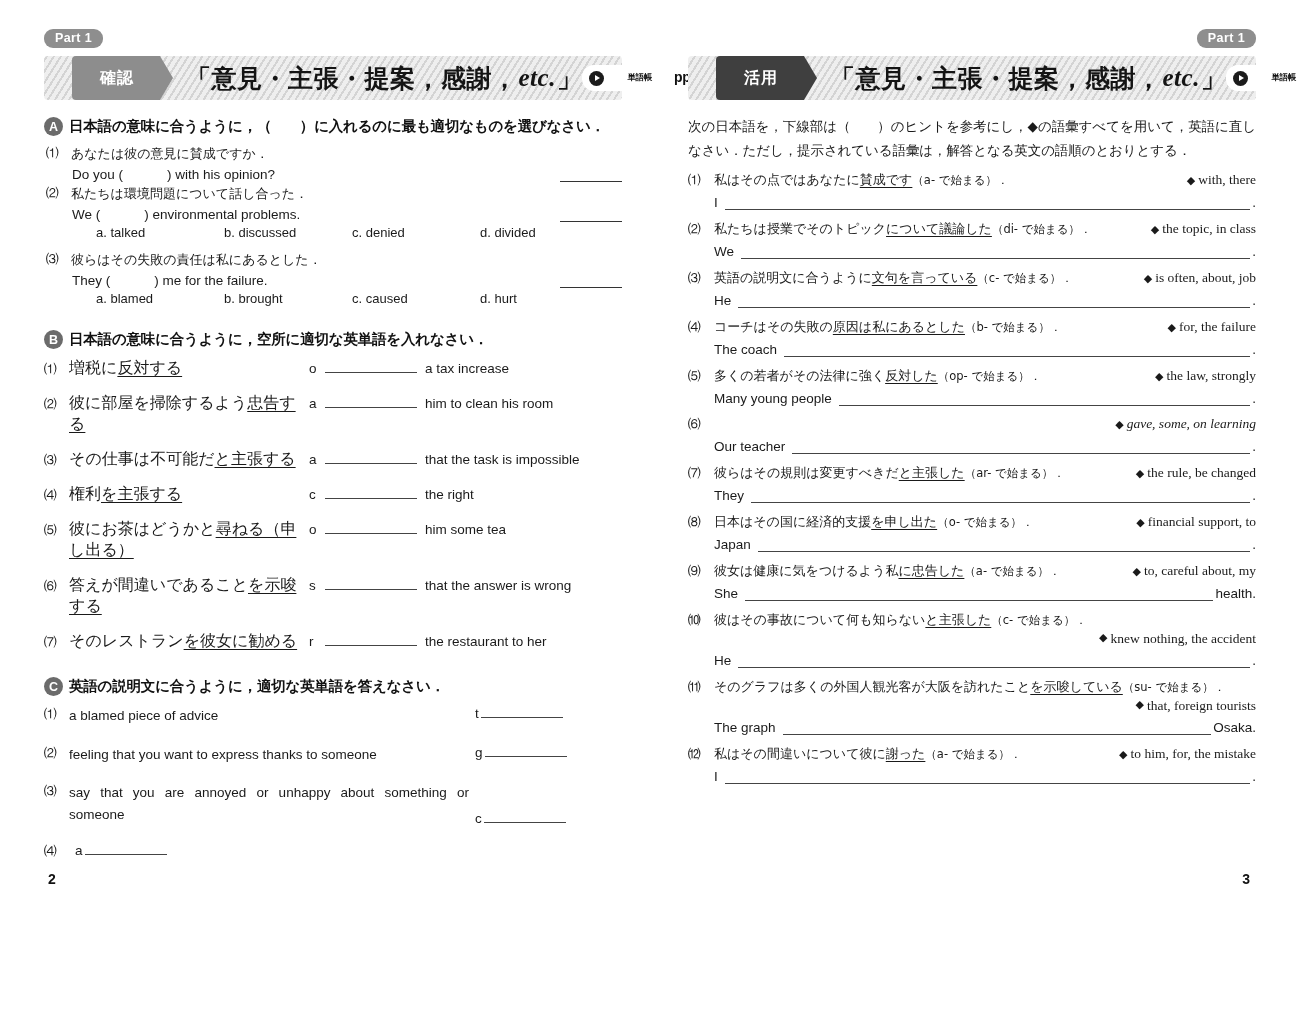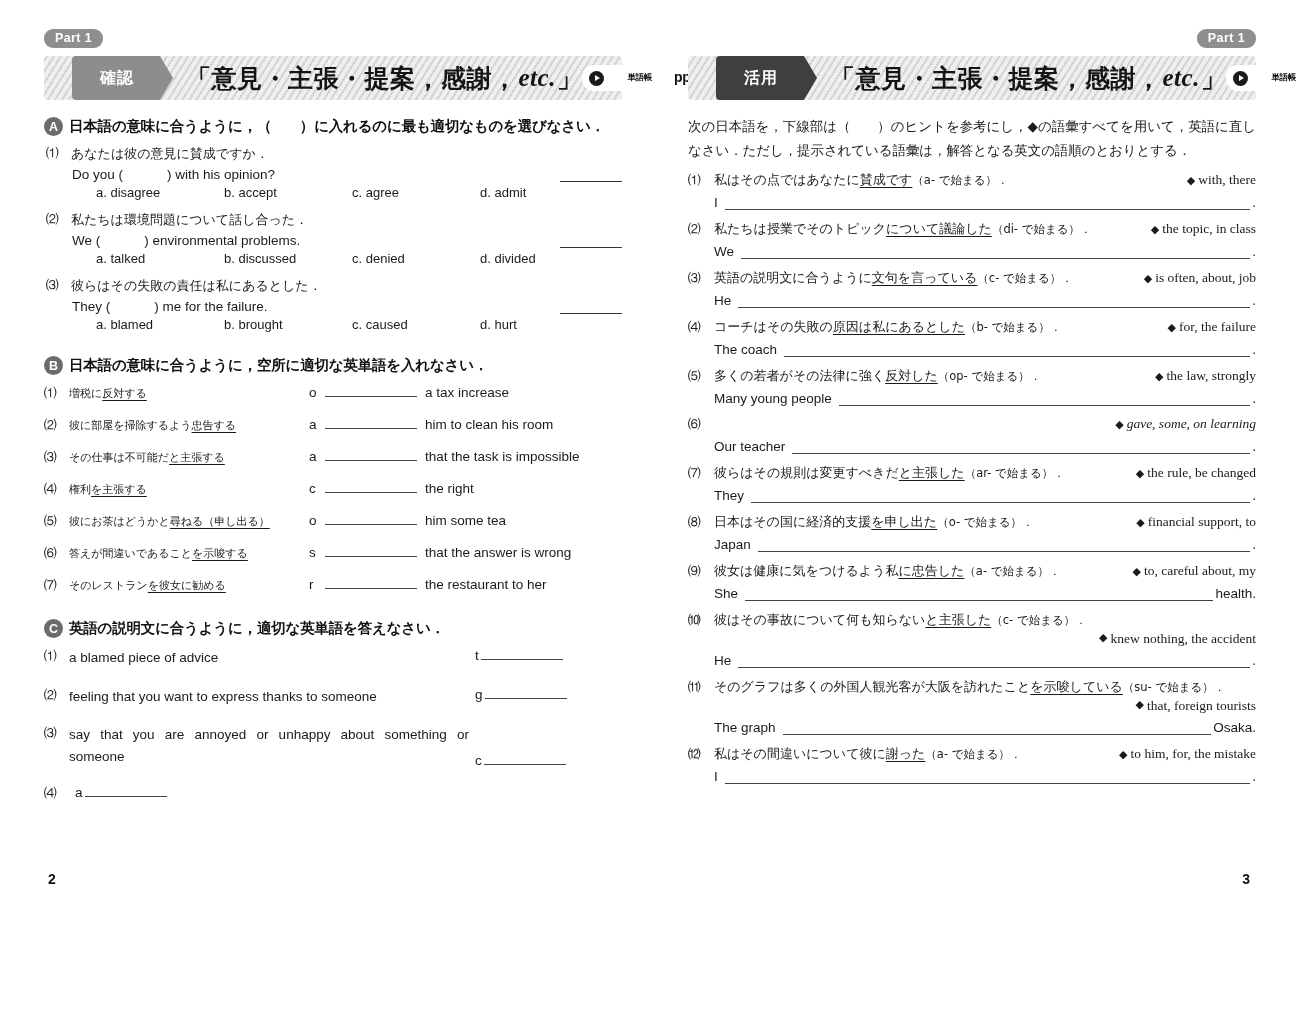--- a/index.html
+++ b/index.html
@@ -158,21 +158,21 @@
   .choices{display:flex;margin:0 0 11px 52px;}
   .choice{font-size:13px;font-family:"Liberation Sans",sans-serif;}
   .c1{width:128px;}
   .c2{width:128px;}
   .c3{width:128px;}
   .c4{width:110px;}
 
   
   .brow{display:flex;align-items:baseline;margin-bottom:14px;}
   .brow .num{width:25px;}
-  .b-jp{width:240px;font-family:"DejaVu Sans",sans-serif;font-size:11px;}
+  .b-jp{width:240px;font-family:"DejaVu Sans",sans-serif;font-size:16px;}
   .b-ans{
     display:inline-block;
     min-width:15px;
     font-size:13.5px;
     font-family:"Liberation Sans",sans-serif;
   }
   .b-ansline{
     display:inline-block;
     width:92px;border-bottom:1.1px solid #444;height:12px;
     margin:0 8px 0 1px;
@@ -274,26 +274,20 @@
       <div class="qa">
         <div class="qa-jp">
           <span class="num">⑴</span>
           <span class="jp">あなたは彼の意見に賛成ですか．</span>
         </div>
         <div class="qa-en">
           <span class="en">Do you (</span>
           <span class="en" style="width:44px;display:inline-block;"></span>
           <span class="en">) with his opinion?</span>
           <span class="blankline"></span>
-        </div>
-        <div class="choices">
-          <span class="choice c1">a. disagree</span>
-          <span class="choice c2">b. accept</span>
-          <span class="choice c3">c. agree</span>
-          <span class="choice c4">d. admit</span>
         </div>
       </div>
 
       <div class="qa">
         <div class="qa-jp">
           <span class="num">⑵</span>
           <span class="jp">私たちは環境問題について話し合った．</span>
         </div>
         <div class="qa-en">
           <span class="en">We (</span>

